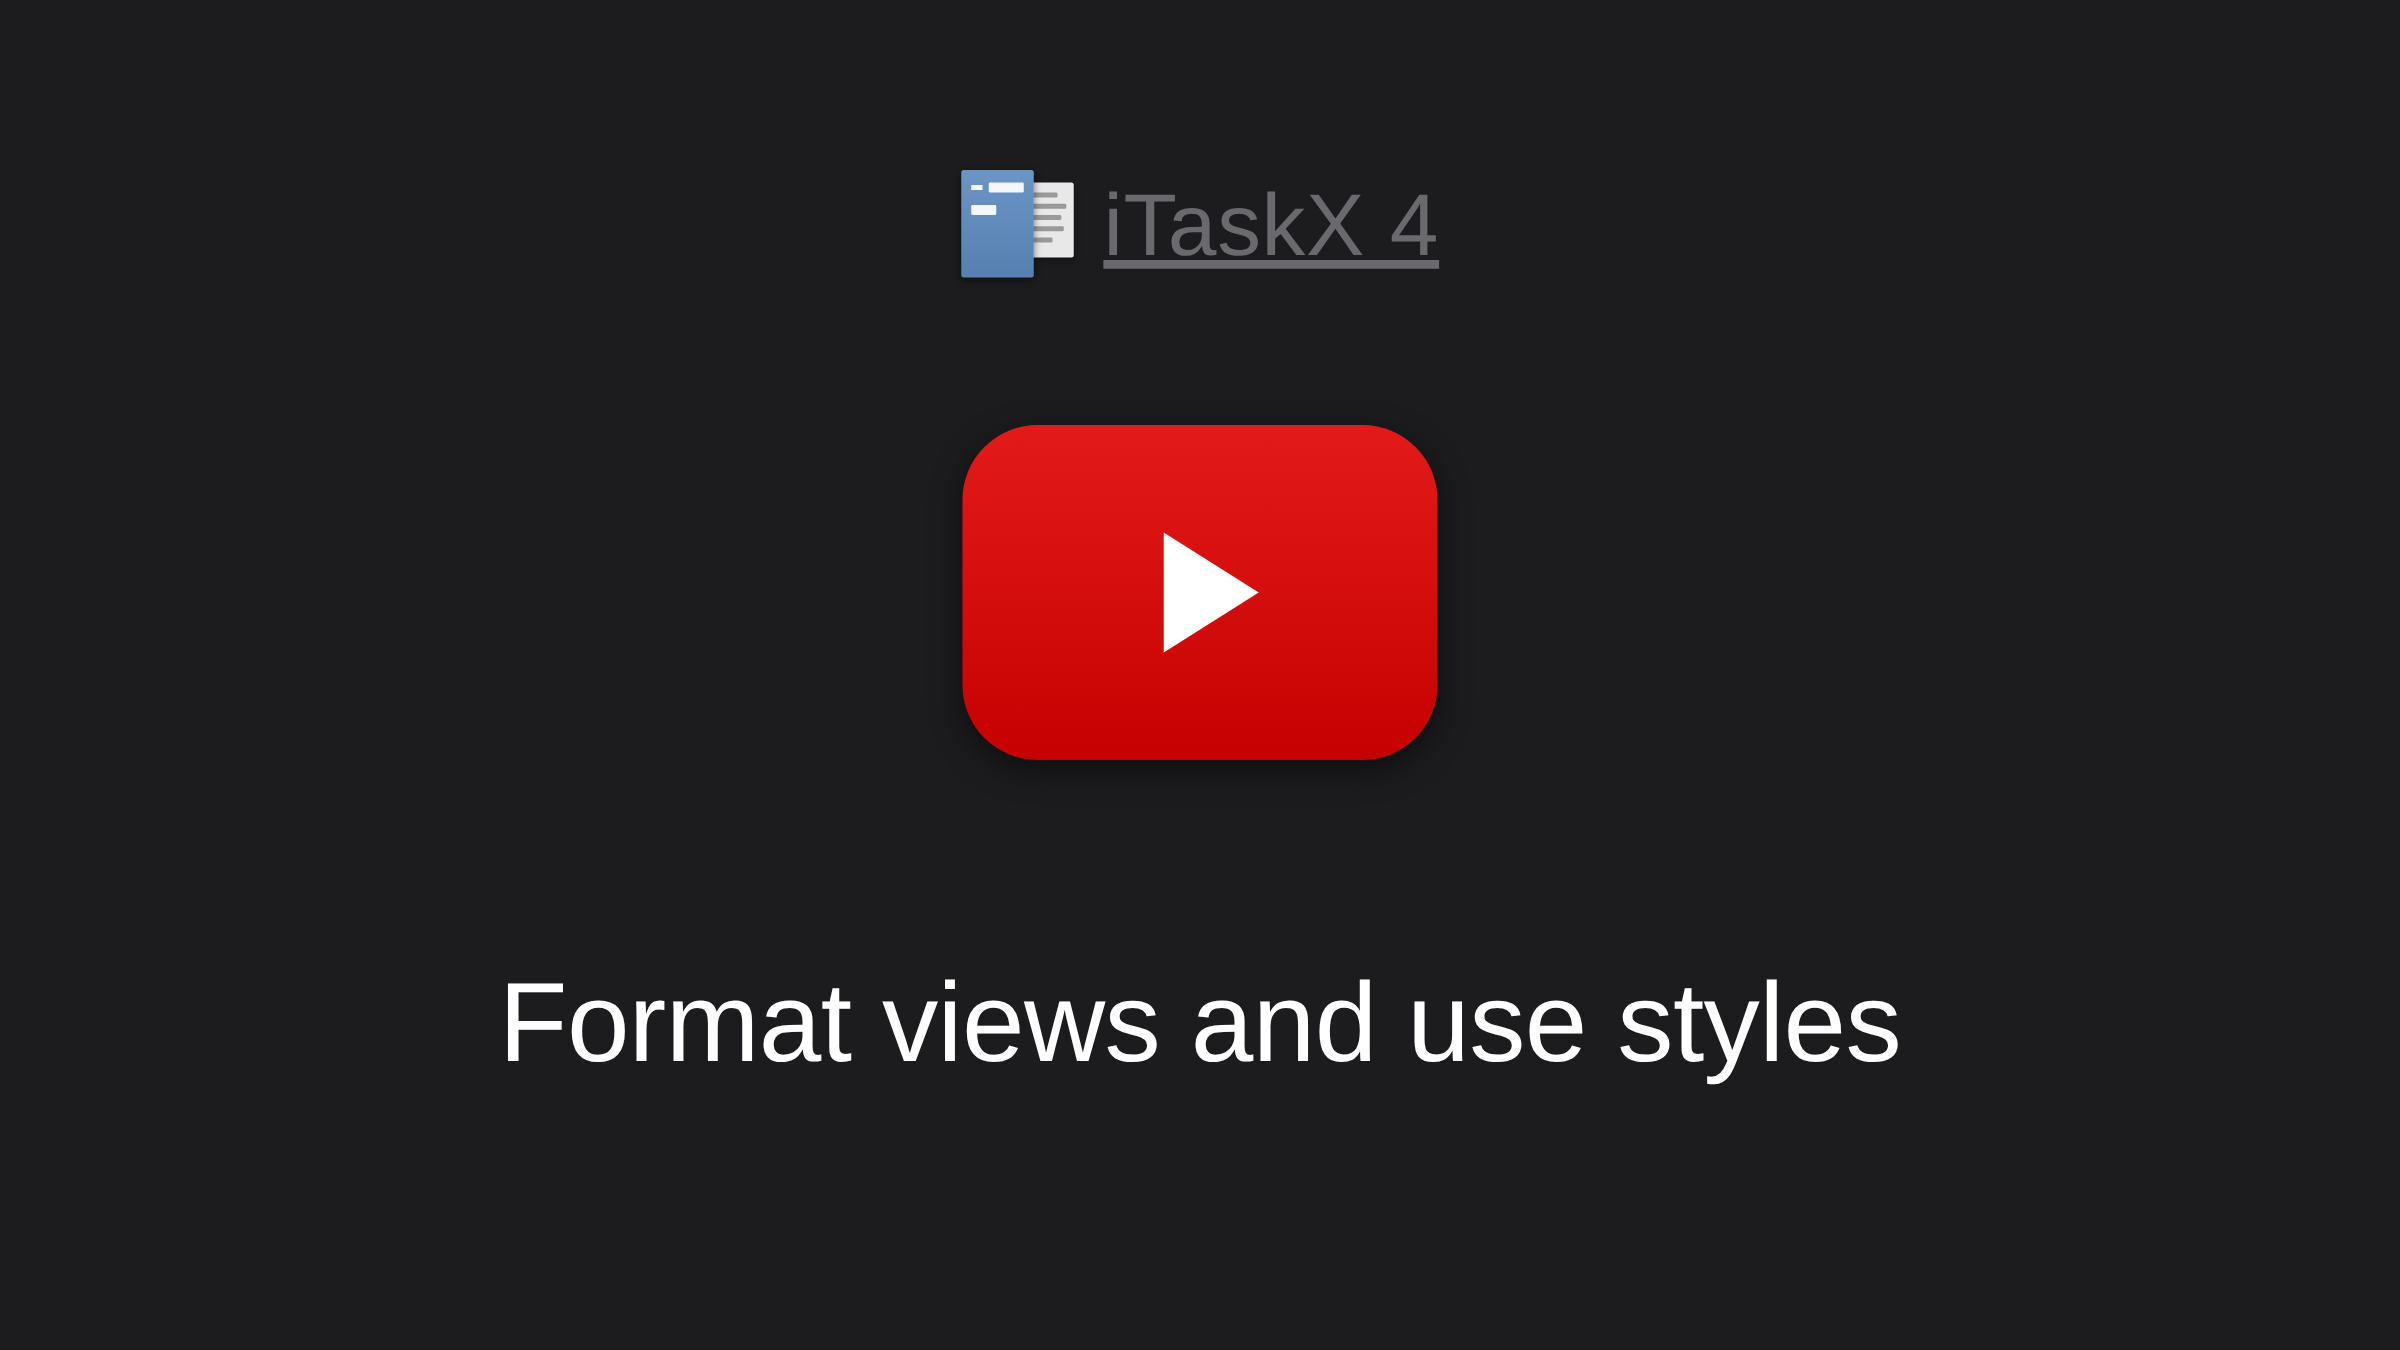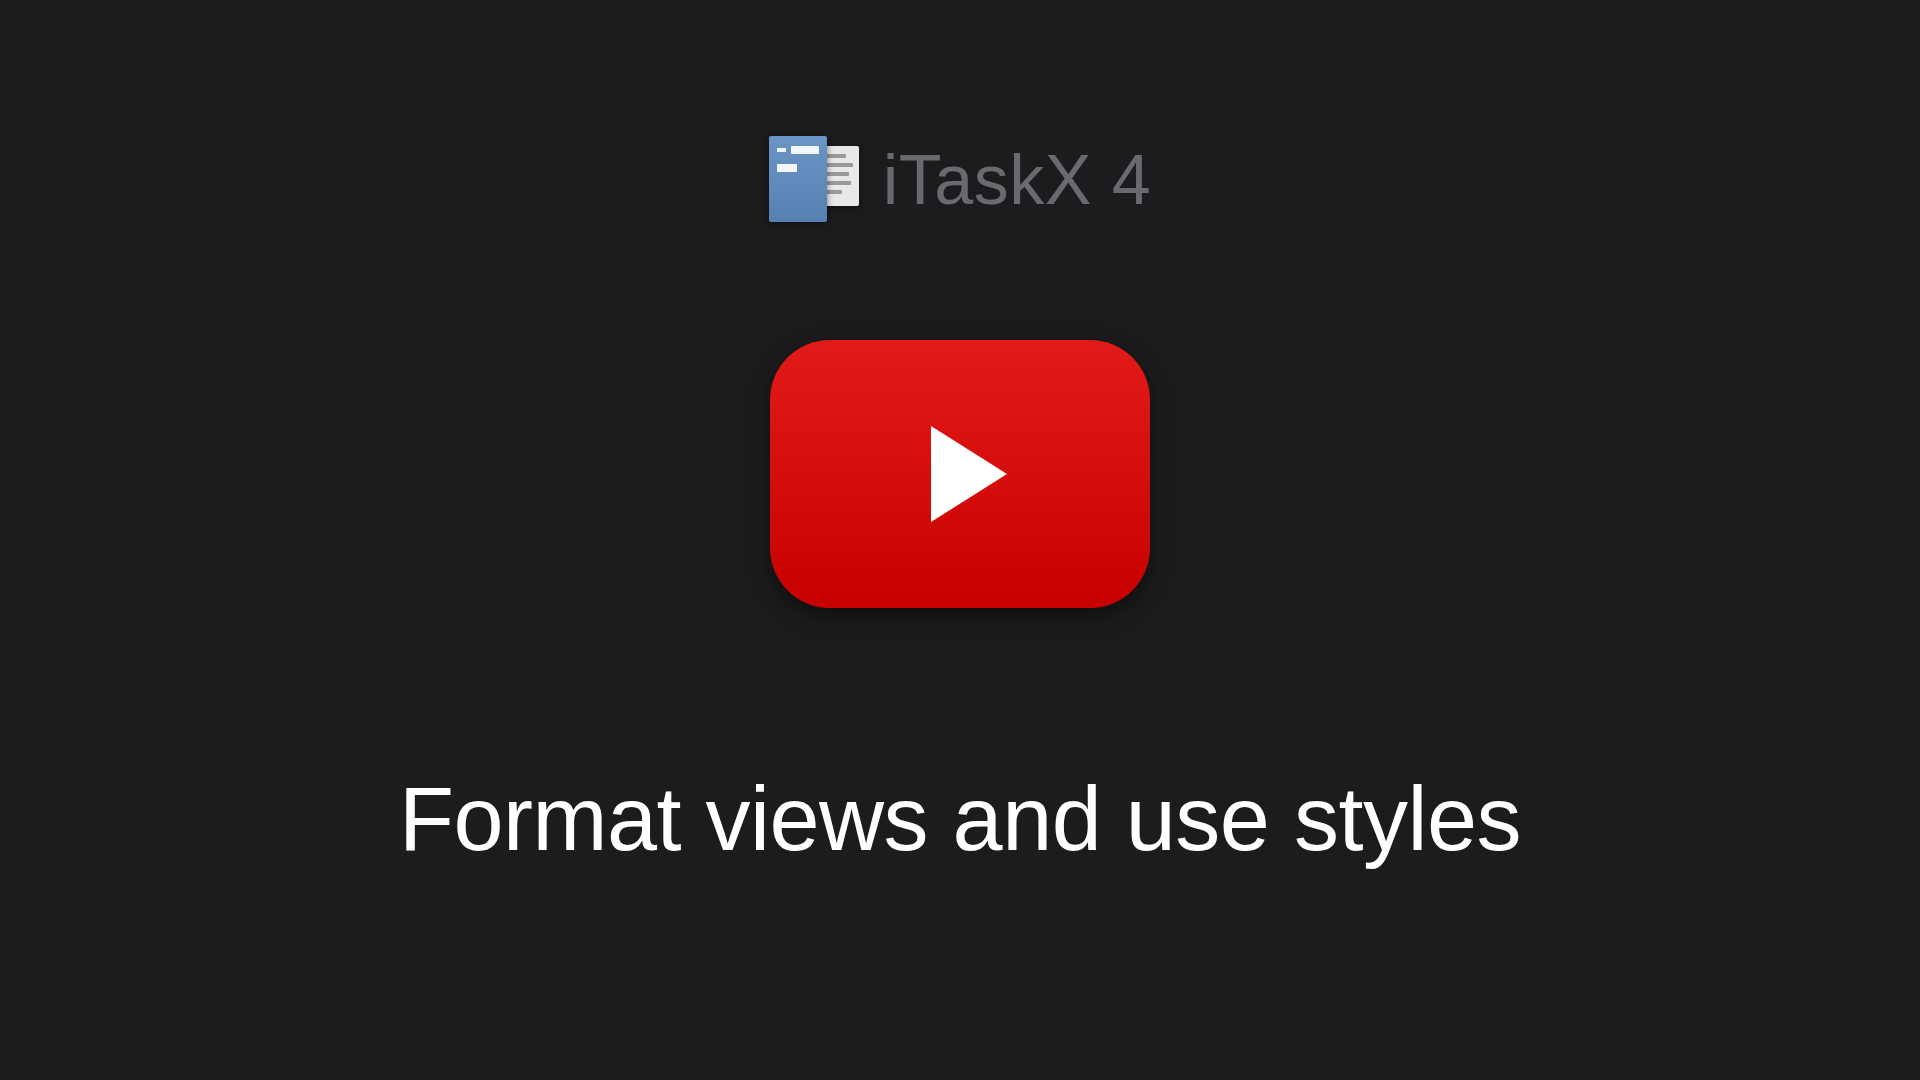--- a/index.html
+++ b/index.html
@@ -94,20 +94,21 @@
     }
     
     .logo-doc-front .row:nth-child(1) .bar { width: 30px; }
     .logo-doc-front .row:nth-child(2) .bar { width: 20px; }
     
     .app-name {
       color: #6a6a6e;
       font-size: 70px;
       font-weight: 400;
       letter-spacing: 0.5px;
+      text-decoration: underline;
     }
     
     .play-button-wrapper {
       margin-top: 110px;
       display: flex;
       justify-content: center;
     }
     
     .play-button {
       width: 380px;

